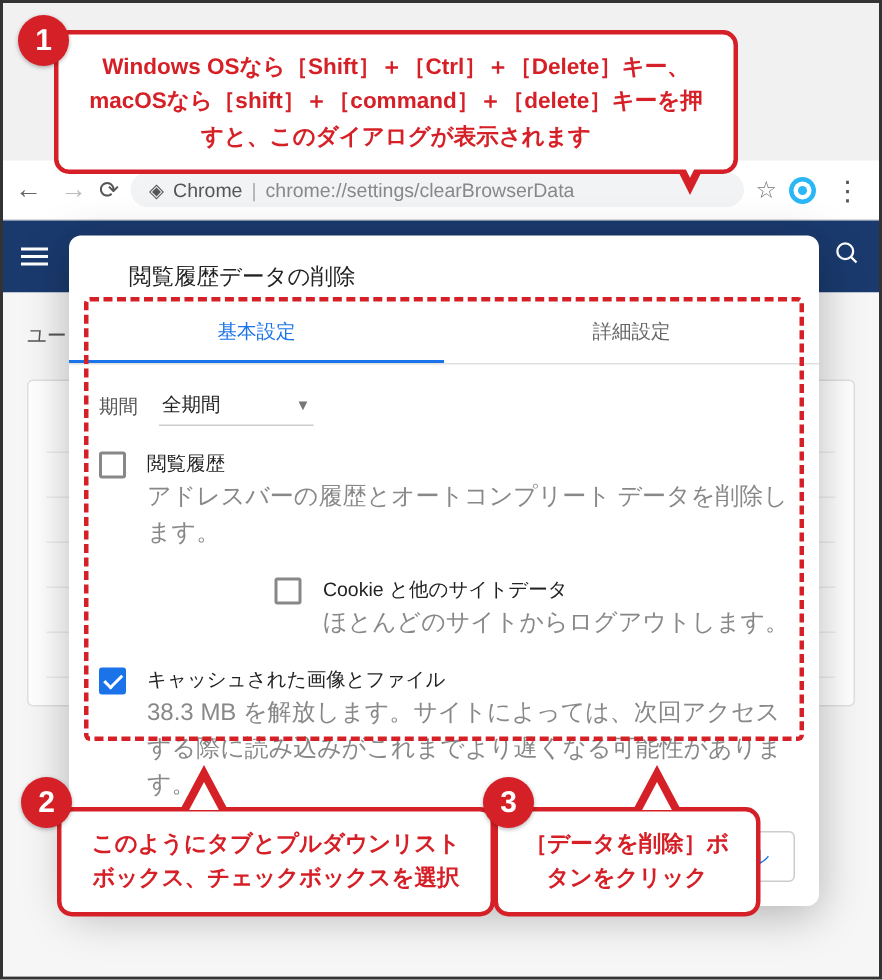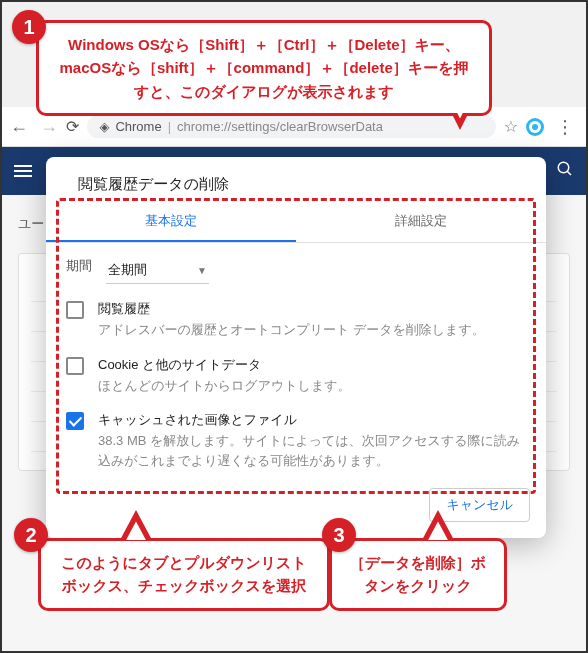--- a/index.html
+++ b/index.html
@@ -60,46 +60,46 @@
 }
 .page-label { color:#555; font-size:13px; margin-bottom:20px;}
 .faux-list { background:#fff; border:1px solid #e0e0e0; border-radius:4px; padding:18px 12px; }
 .faux-row { height:30px; border-bottom:1px solid #eee;}
 
 .overlay {
   position:absolute; top:155px; left:44px; width:500px;
   background:#fff; border-radius:8px; box-shadow:0 6px 30px rgba(0,0,0,.28);
   z-index:10;
 }
-.dlg-title { font-size:15px; padding:18px 32px 8px; color:#222;}
+.dlg-title { font-size:15px; padding:18px 12px 8px; color:#222;margin-left:28px;}
 .tabs { display:flex; border-bottom:1px solid #e0e0e0;}
 .tab { flex:1; text-align:center; padding:10px 0; font-size:13px; color:#666; cursor:pointer;}
 .tab.active { color:#1a73e8; border-bottom:2px solid #1a73e8; font-weight:500;}
 .dlg-body { padding:14px 20px 6px;}
-.period-row { display:flex; gap:14px; font-size:13px; margin-bottom:16px;}
+.period-row { display:flex; align-items:center; gap:14px; font-size:13px; margin-bottom:16px;}
 .period-label{color:#555;}
 .dropdown {
   display:flex; align-items:center; gap:50px;
   border-bottom:1px solid #ccc; padding:4px 2px; cursor:pointer; color:#222;
 }
 .caret { color:#777; font-size:10px;}
-.opts { display:flex; flex-direction:column; gap:16px;}
+.opts { display:flex; flex-direction:column; gap:16px;align-items:flex-end;}
 .opt { display:flex; gap:14px; align-items:flex-start;}
 .cb {
   width:18px; height:18px; border:2px solid #888; border-radius:2px;
   flex-shrink:0; margin-top:1px; position:relative; cursor:pointer;
 }
 .cb.checked { background:#1a73e8; border-color:#1a73e8;}
 .cb.checked::after{
   content:""; position:absolute; left:4px; top:0px; width:5px; height:10px;
   border:solid #fff; border-width:0 2px 2px 0; transform:rotate(45deg);
 }
 .opt-txt { font-size:13px;}
 .opt-title{ color:#222; margin-bottom:2px;}
-.opt-desc{ color:#888; font-size:13px; line-height:1.5;}
+.opt-desc{ color:#888; font-size:16px; line-height:1.5;}
 .dlg-actions {
   display:flex; justify-content:flex-end; gap:10px;
   padding:12px 16px 16px;
 }
 .btn {
   padding:7px 16px; font-size:13px; border-radius:4px; cursor:pointer;
   border:1px solid #ccc; background:#fff; color:#1a73e8;
 }
 .btn.primary { background:#1a73e8; color:#fff; border-color:#1a73e8;}
 

